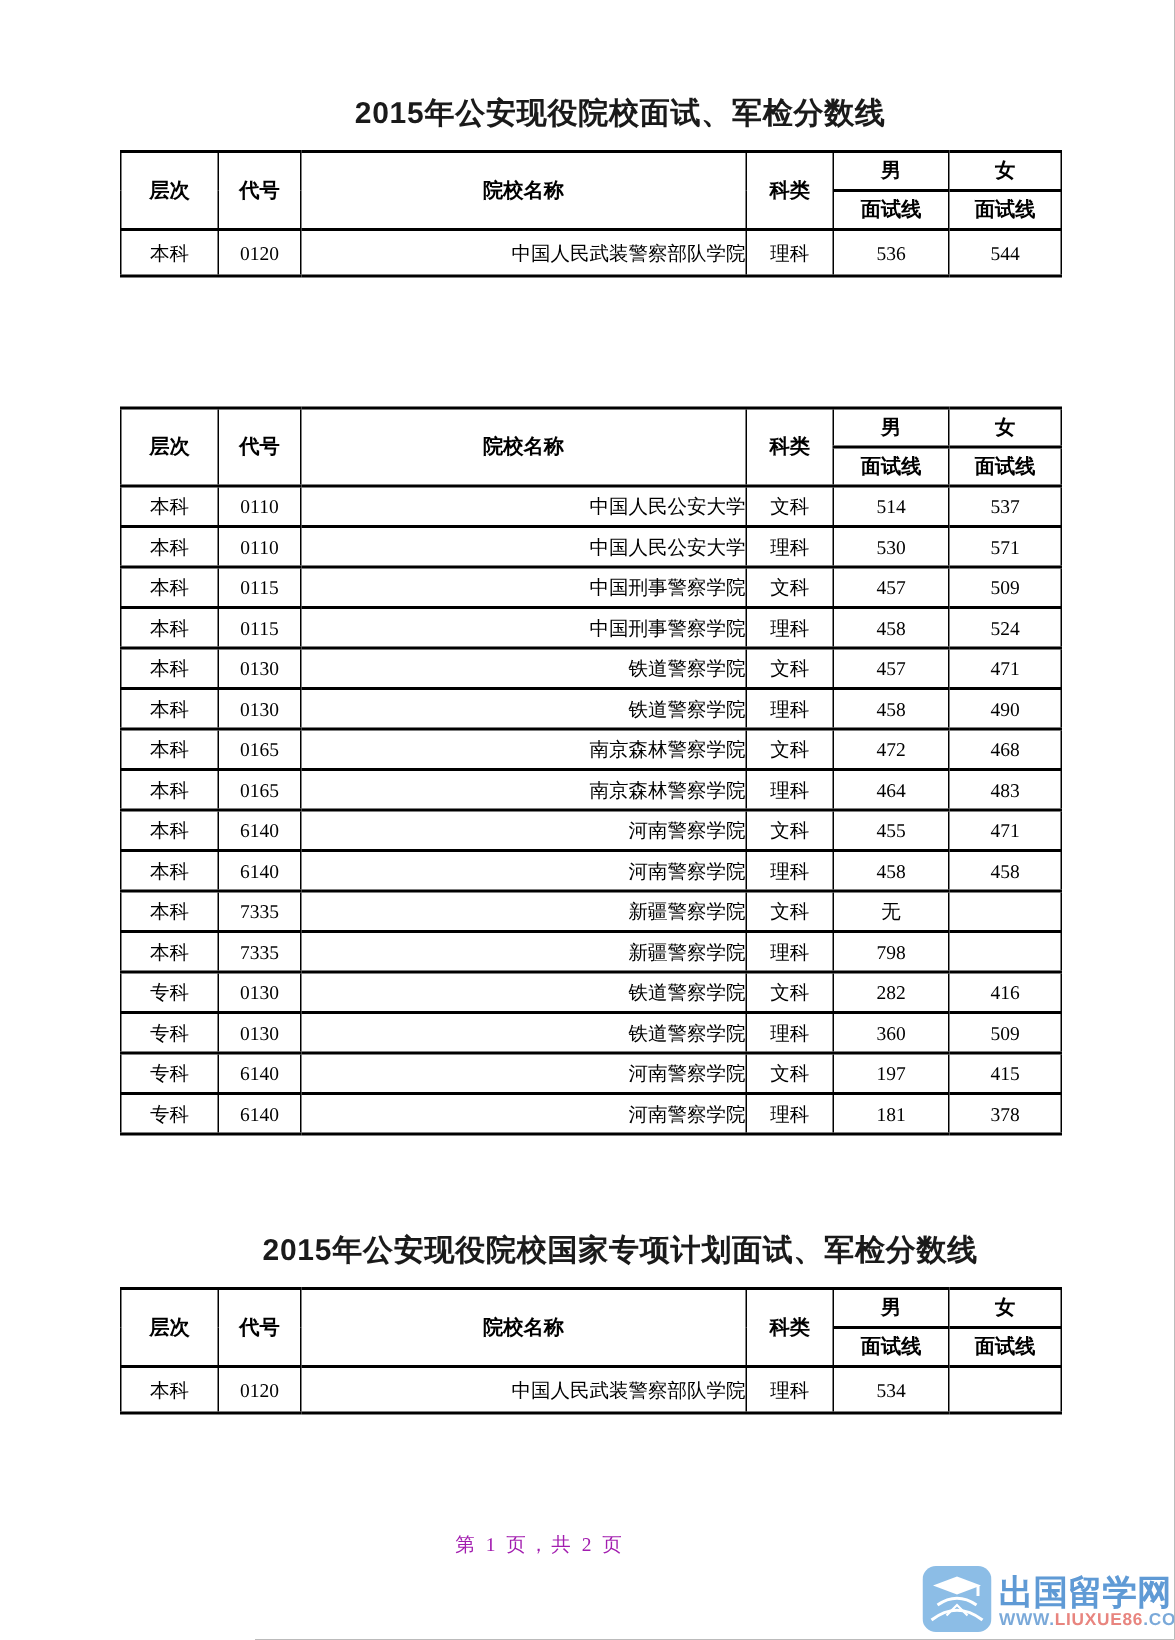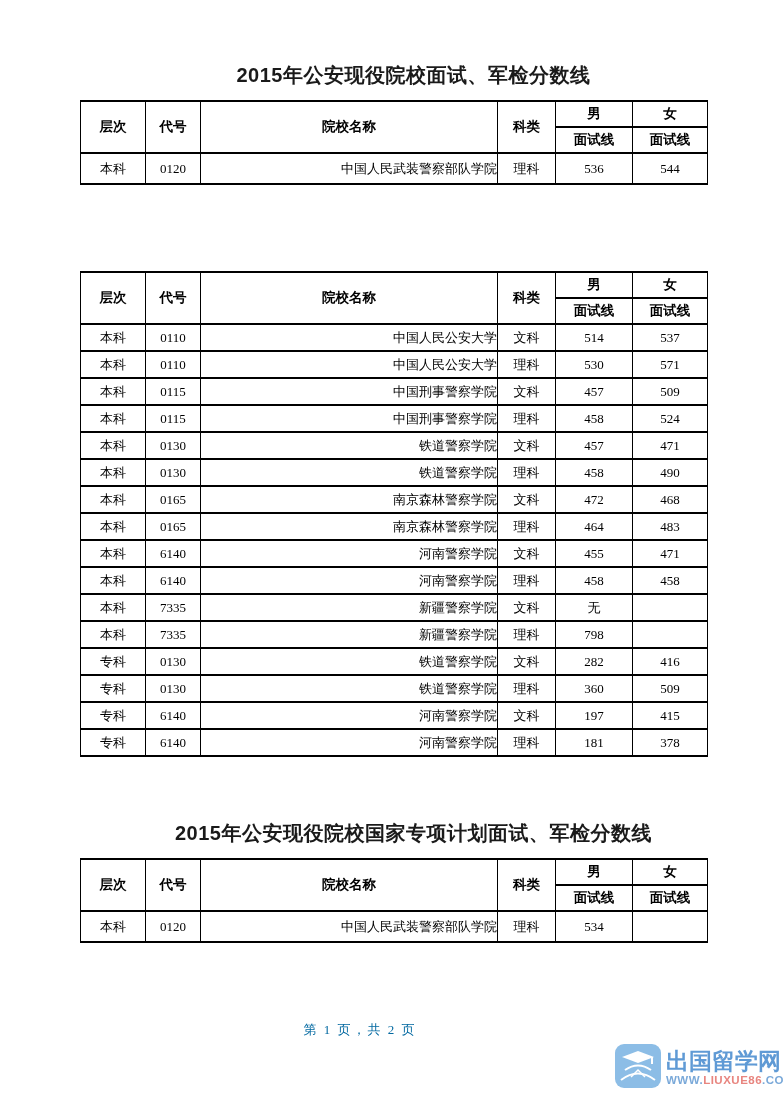--- a/index.html
+++ b/index.html
@@ -64,21 +64,21 @@
   .score-table td.school-cell { text-align: right; padding-left: 0; }
 
   .page-footer {
     position: absolute;
     top: 1021px;
     left: 0;
     width: 720px;
     text-align: center;
     font-size: 13px;
     letter-spacing: 2px;
-    color: #0369a1;
+    color: #a21caf;
   }
 
   .site-logo {
     position: absolute;
     left: 615px;
     top: 1044px;
     display: flex;
     align-items: center;
     gap: 5px;
     cursor: pointer;

